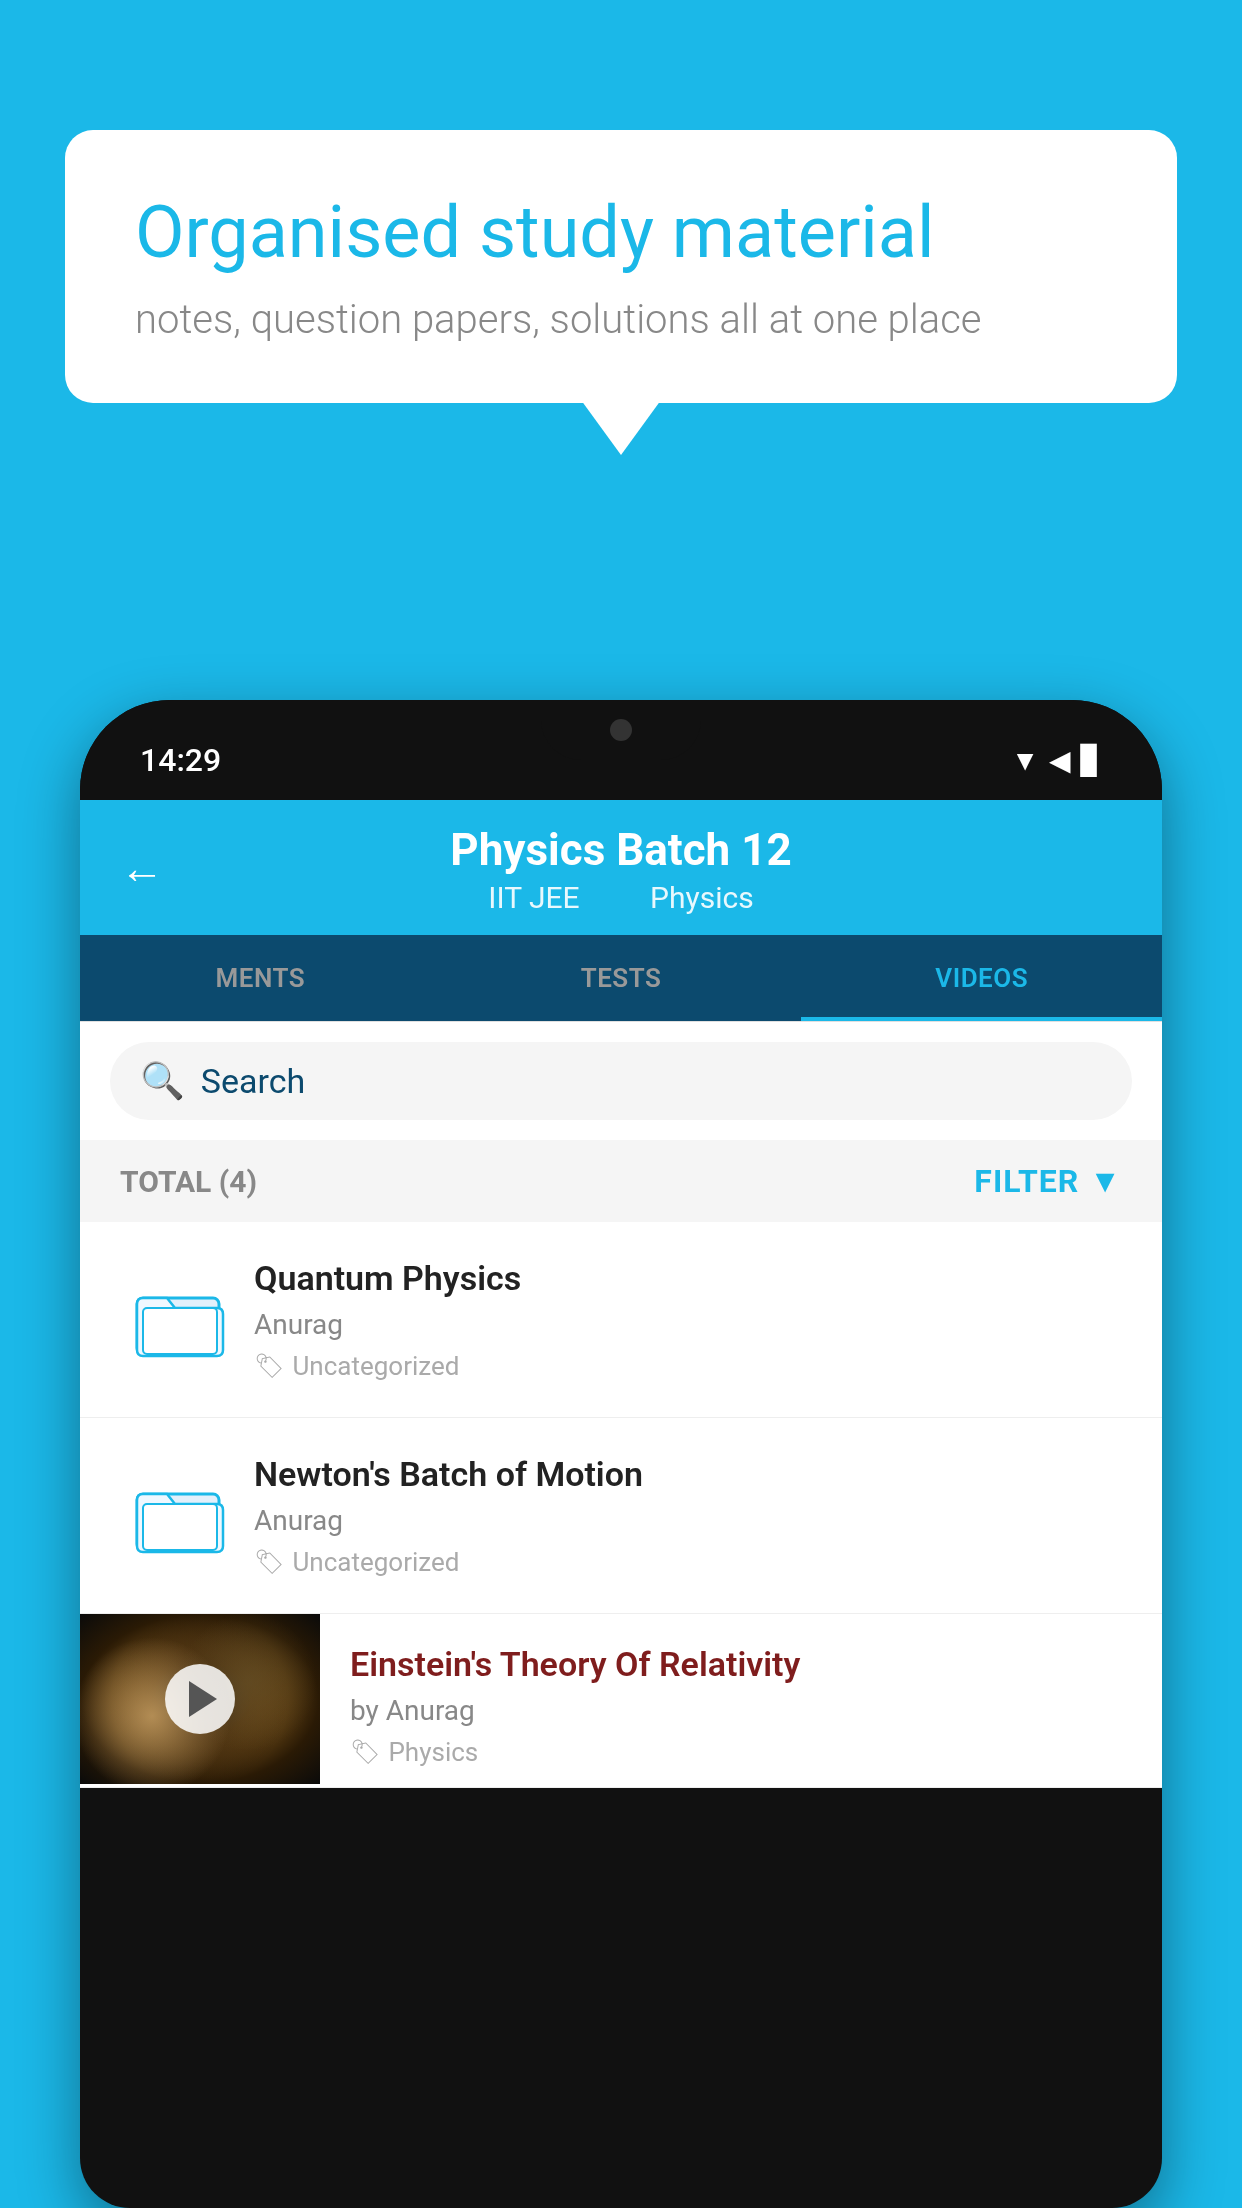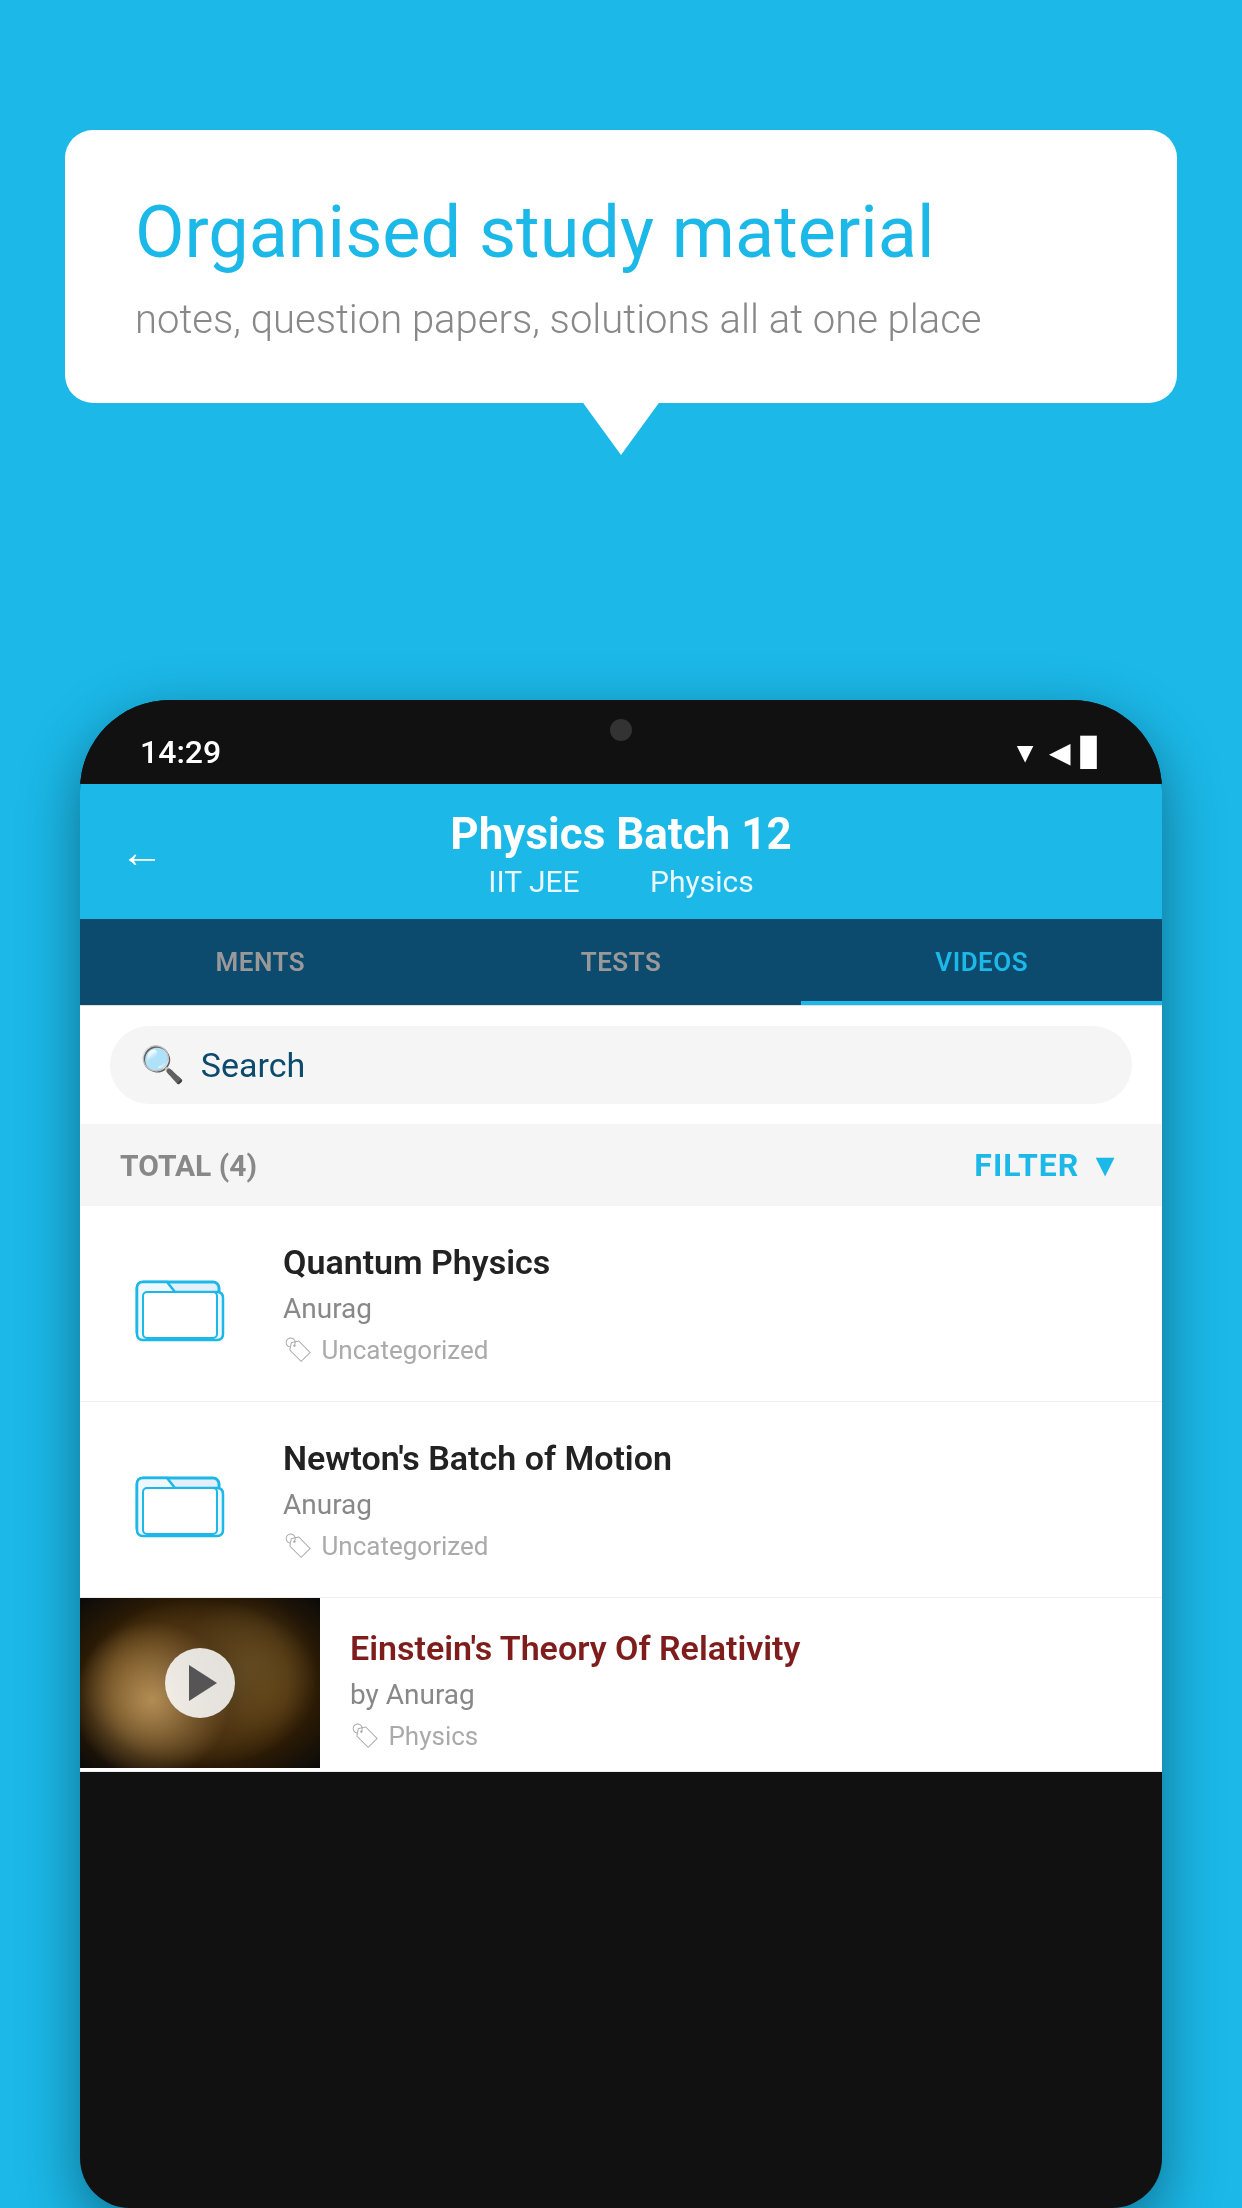--- a/index.html
+++ b/index.html
@@ -64,21 +64,21 @@
       bottom: 0;
       background: #111;
       border-radius: 90px 90px 50px 50px;
       overflow: hidden;
       box-shadow: 0 20px 60px rgba(0,0,0,0.4);
     }
 
     
     .phone-top {
       background: #111;
-      height: 84px;
+      height: 100px;
       position: relative;
       display: flex;
       align-items: center;
       justify-content: space-between;
       padding: 20px 60px 0;
     }
 
     .status-time {
       color: white;
       font-size: 32px;
@@ -244,21 +244,21 @@
       background: white;
       overflow: hidden;
     }
 
     
     .video-item {
       display: flex;
       align-items: center;
       padding: 36px 40px;
       border-bottom: 1px solid #eee;
-      gap: 43px;
+      gap: 14px;
     }
 
     .video-thumb {
       width: 120px;
       height: 90px;
       flex-shrink: 0;
       display: flex;
       align-items: center;
       justify-content: center;
     }

